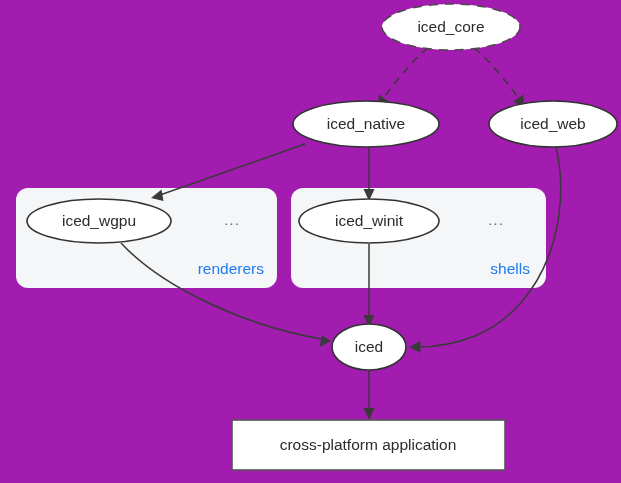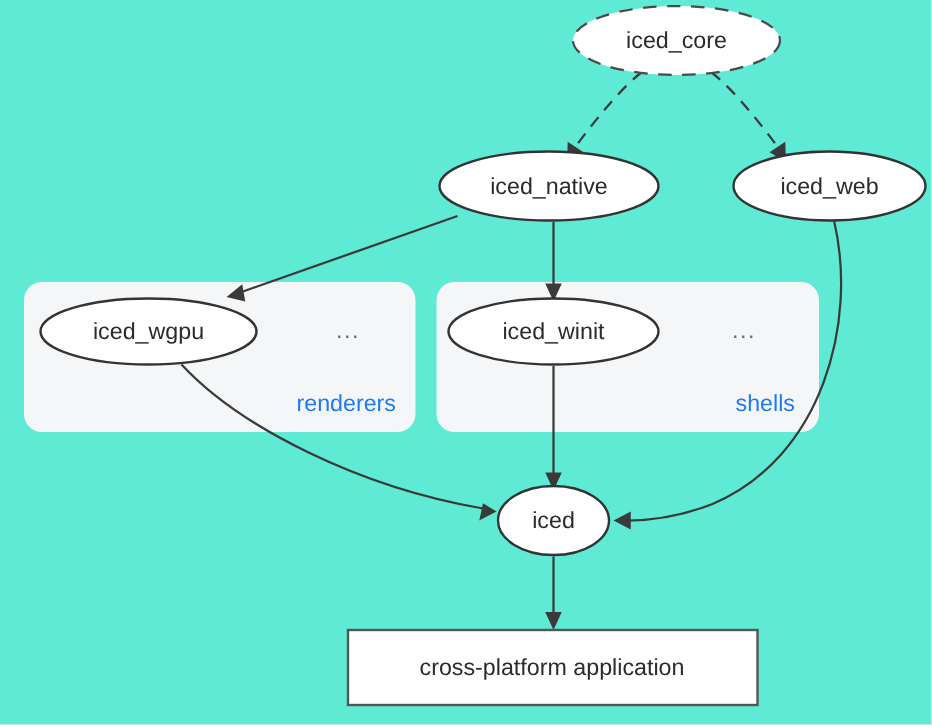--- a/index.html
+++ b/index.html
@@ -7,21 +7,21 @@
     padding: 0;
     background: #ffffff;
   }
   body {
     font-family: "Liberation Sans", sans-serif;
   }
   #diagram-root {
     position: relative;
     width: 621px;
     height: 483px;
-    background: #5eead4;
+    background: #a21caf;
     overflow: hidden;
     text-decoration: underline;
   }
   svg#graph {
     display: block;
     width: 621px;
     height: 483px;
   }
   .cluster-box {
     fill: #f4f6f8;

